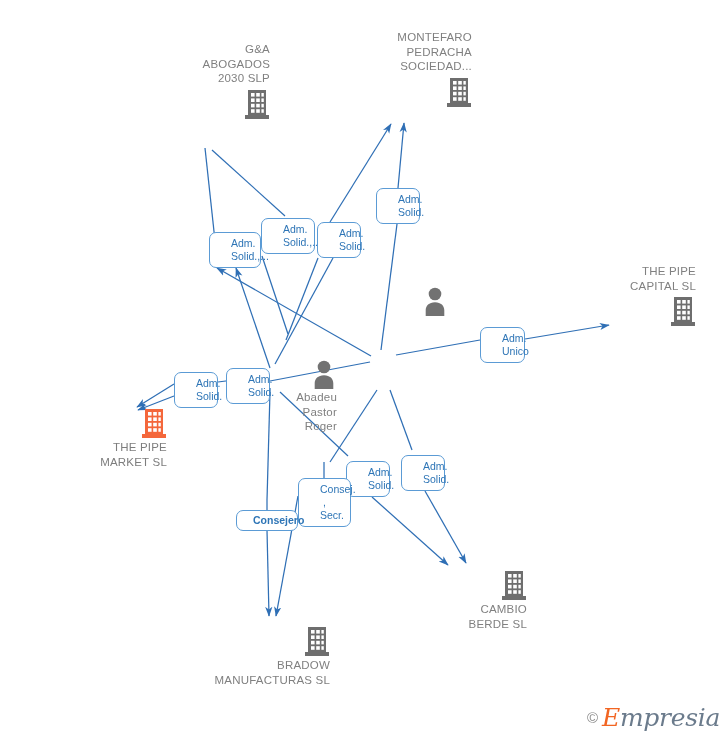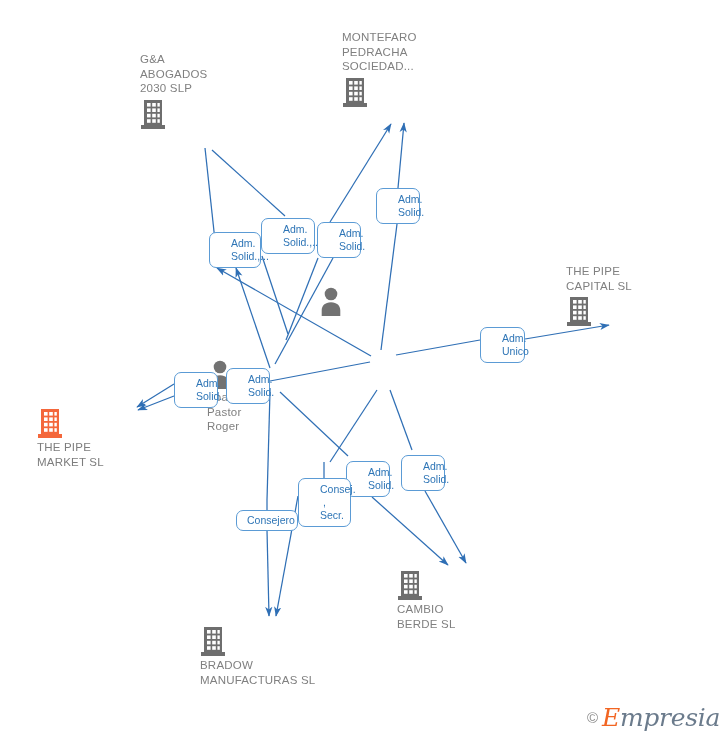--- a/index.html
+++ b/index.html
@@ -23,21 +23,21 @@
     left: 0;
     top: 0;
     width: 728px;
     height: 740px;
     pointer-events: none;
   }
   .node {
     position: absolute;
     width: 130px;
     margin-left: -65px;
-    text-align: left;
+    text-align: right;
     user-select: none;
   }
   .node .icon {
     display: block;
     line-height: 0;
   }
   .node .icon svg { display: inline-block; }
   .node .caption {
     font-size: 11.5px;
     line-height: 14.5px;
@@ -130,21 +130,21 @@
       <path d="M280,392 L348,456"></path>
       <path d="M372,497 L448,565" marker-end="url(#arrow)"></path>
       <path d="M390,390 L412,450"></path>
       <path d="M425,491 L466,563" marker-end="url(#arrow)"></path>
 
       <path d="M267,500 L267,510"></path>
       <path d="M324,462 L324,478"></path>
     </g>
   </svg>
 
-  <div class="node name-above" style="left:205px; top:52px;">
+  <div class="node name-above" style="left:205px; top:42px;">
     <div class="caption">G&amp;A
 ABOGADOS
 2030  SLP</div>
     <span class="icon">
       <svg width="26" height="32" viewBox="0 0 26 32">
         <rect x="4" y="2" width="18" height="26" fill="#6e6e6e"></rect>
         <rect x="1" y="27" width="24" height="4" fill="#6e6e6e"></rect>
         <g fill="#ffffff">
           <rect x="7" y="5" width="3.6" height="3.6"></rect>
             <rect x="12.2" y="5" width="3.6" height="3.6"></rect>
@@ -333,20 +333,20 @@
 
   <div class="edge-label" style="left:346px; top:461px; width:44px;">Adm.
 Solid.</div>
 
   <div class="edge-label" style="left:401px; top:455px; width:44px;">Adm.
 Solid.</div>
 
   <div class="edge-label" style="left:298px; top:478px; width:53px;">Consej. ,
 Secr.</div>
 
-  <div class="edge-label" style="left:236px; top:510px; width:62px; padding:3px 10px;">Consejero</div>
+  <div class="edge-label" style="left:236px; top:510px; width:62px; padding:3px 16px;font-weight:bold;">Consejero</div>
 
   <div class="watermark">
     <span class="copy">©</span>
     <span class="brand"><span class="cap">E</span><span>mpresia</span></span>
   </div>
 
 </div>
 
 </body></html>

